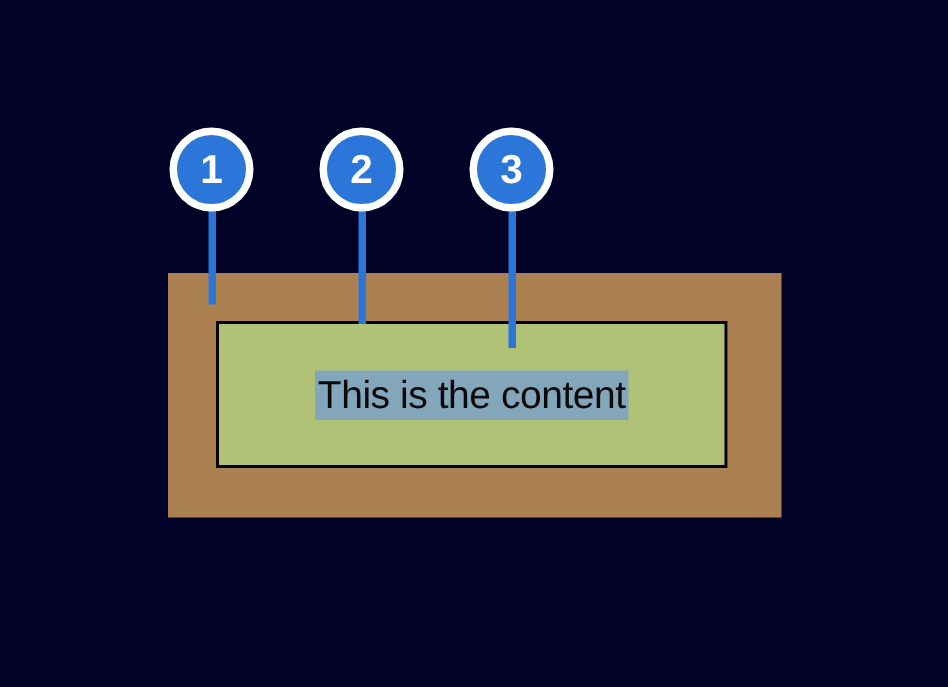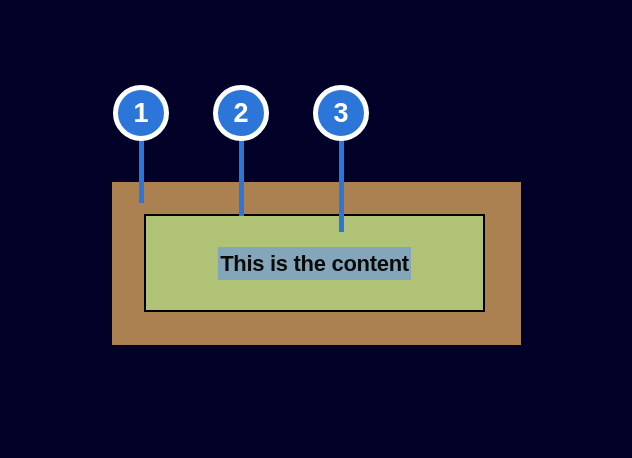--- a/index.html
+++ b/index.html
@@ -46,22 +46,22 @@
     background: var(--padding-green);
     border: 2px solid var(--border-black);
     z-index: 1;
     display: flex;
     align-items: center;
     justify-content: center;
   }
   .content-text {
     background: var(--content-highlight);
     color: var(--text-black);
-    font-size: 22px;
-    font-weight: 700;
+    font-size: 26px;
+    font-weight: 400;
     line-height: 33px;
     padding: 0 2px;
     white-space: nowrap;
     letter-spacing: -0.3px;
   }
 
   
   .leader-line {
     position: absolute;
     width: 5px;

